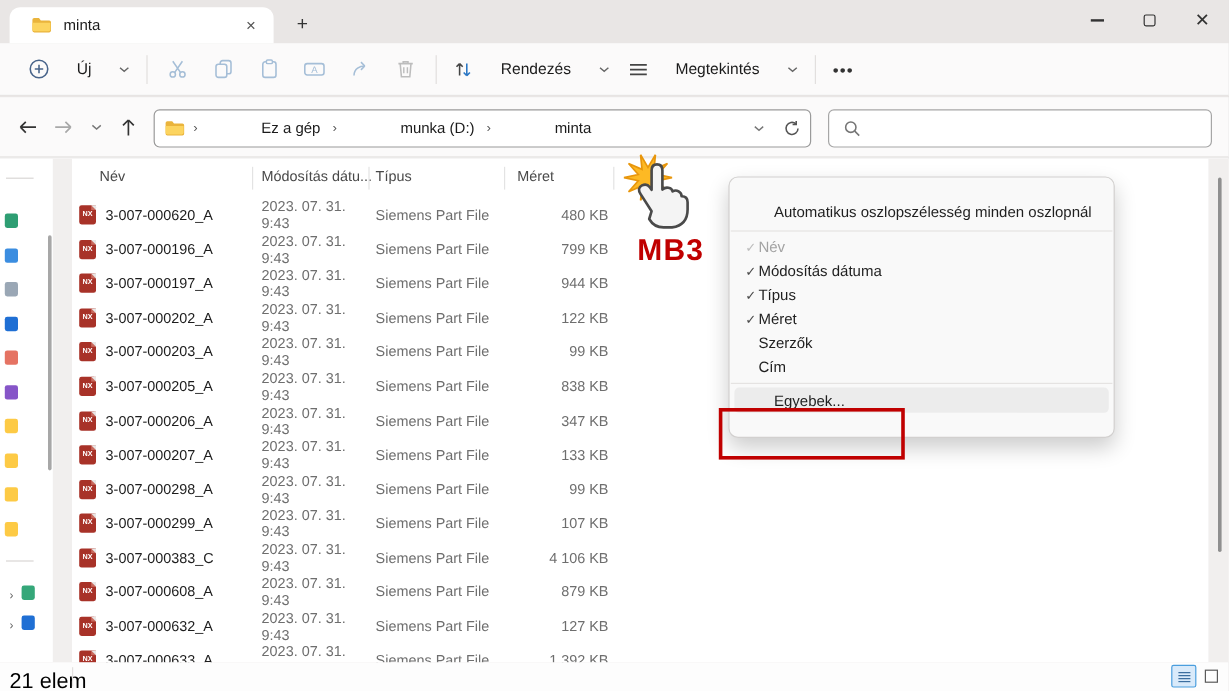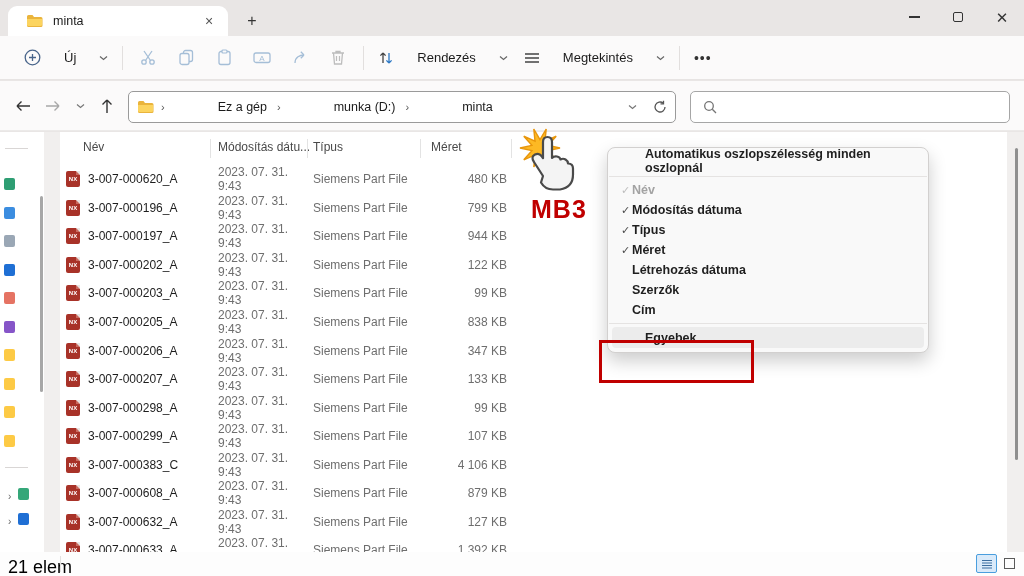--- a/index.html
+++ b/index.html
@@ -65,21 +65,21 @@
        display:flex;align-items:center;justify-content:center;color:#fff;font-size:6px;font-weight:bold;}
   .ficon::after{content:"";position:absolute;right:0;top:0;border-style:solid;border-width:0 4px 4px 0;
        border-color:#e9e6e5 #e9e6e5 #c96a5e #d98075;}
   .fname{color:#1d1d1d;}
   .fdate,.ftype{color:#6e6e6e;}
   .fsize{color:#6e6e6e;text-align:right;}
 
   
   .ctxmenu{position:absolute;left:607px;top:147px;width:322px;background:#f9f9f9;
        border:1px solid #d2d0cf;border-radius:8px;box-shadow:0 8px 18px rgba(0,0,0,.20);
-       padding:0 0;font-size:12.5px;color:#1f1f1f;font-weight:bold;}
+       padding:16px 0;font-size:12.5px;color:#1f1f1f;}
   .mi{display:flex;align-items:center;height:20px;}
   .mi.wide{height:25px;padding-left:37px;}
   .mi .mcheck{width:24px;padding-left:13px;color:#4c4c4c;font-size:11px;}
   .mi.disabled{color:#a3a3a3;}
   .mi.disabled .mcheck{color:#bdbdbd;}
   .msep{height:1px;background:#e5e3e2;margin:3px 1px;}
   .mi.highlight{margin:3px 4px 4px 4px;background:#ececec;border-radius:4px;height:21px;padding-left:33px;}
 
   
   .redbox{position:absolute;left:599px;top:340px;width:155px;height:43px;border:3px solid #c00000;}
@@ -436,24 +436,20 @@
         <div class="mi">
           <span class="mcheck">✓</span>
           <span>Típus</span>
         </div>
         <div class="mi">
           <span class="mcheck">✓</span>
           <span>Méret</span>
         </div>
         <div class="mi">
           <span class="mcheck"></span>
-          <span>Létrehozás dátuma</span>
-        </div>
-        <div class="mi">
-          <span class="mcheck"></span>
           <span>Szerzők</span>
         </div>
         <div class="mi">
           <span class="mcheck"></span>
           <span>Cím</span>
         </div>
       </div>
     <div class="msep"></div>
     <div class="mi highlight">
       <span>Egyebek...</span>

